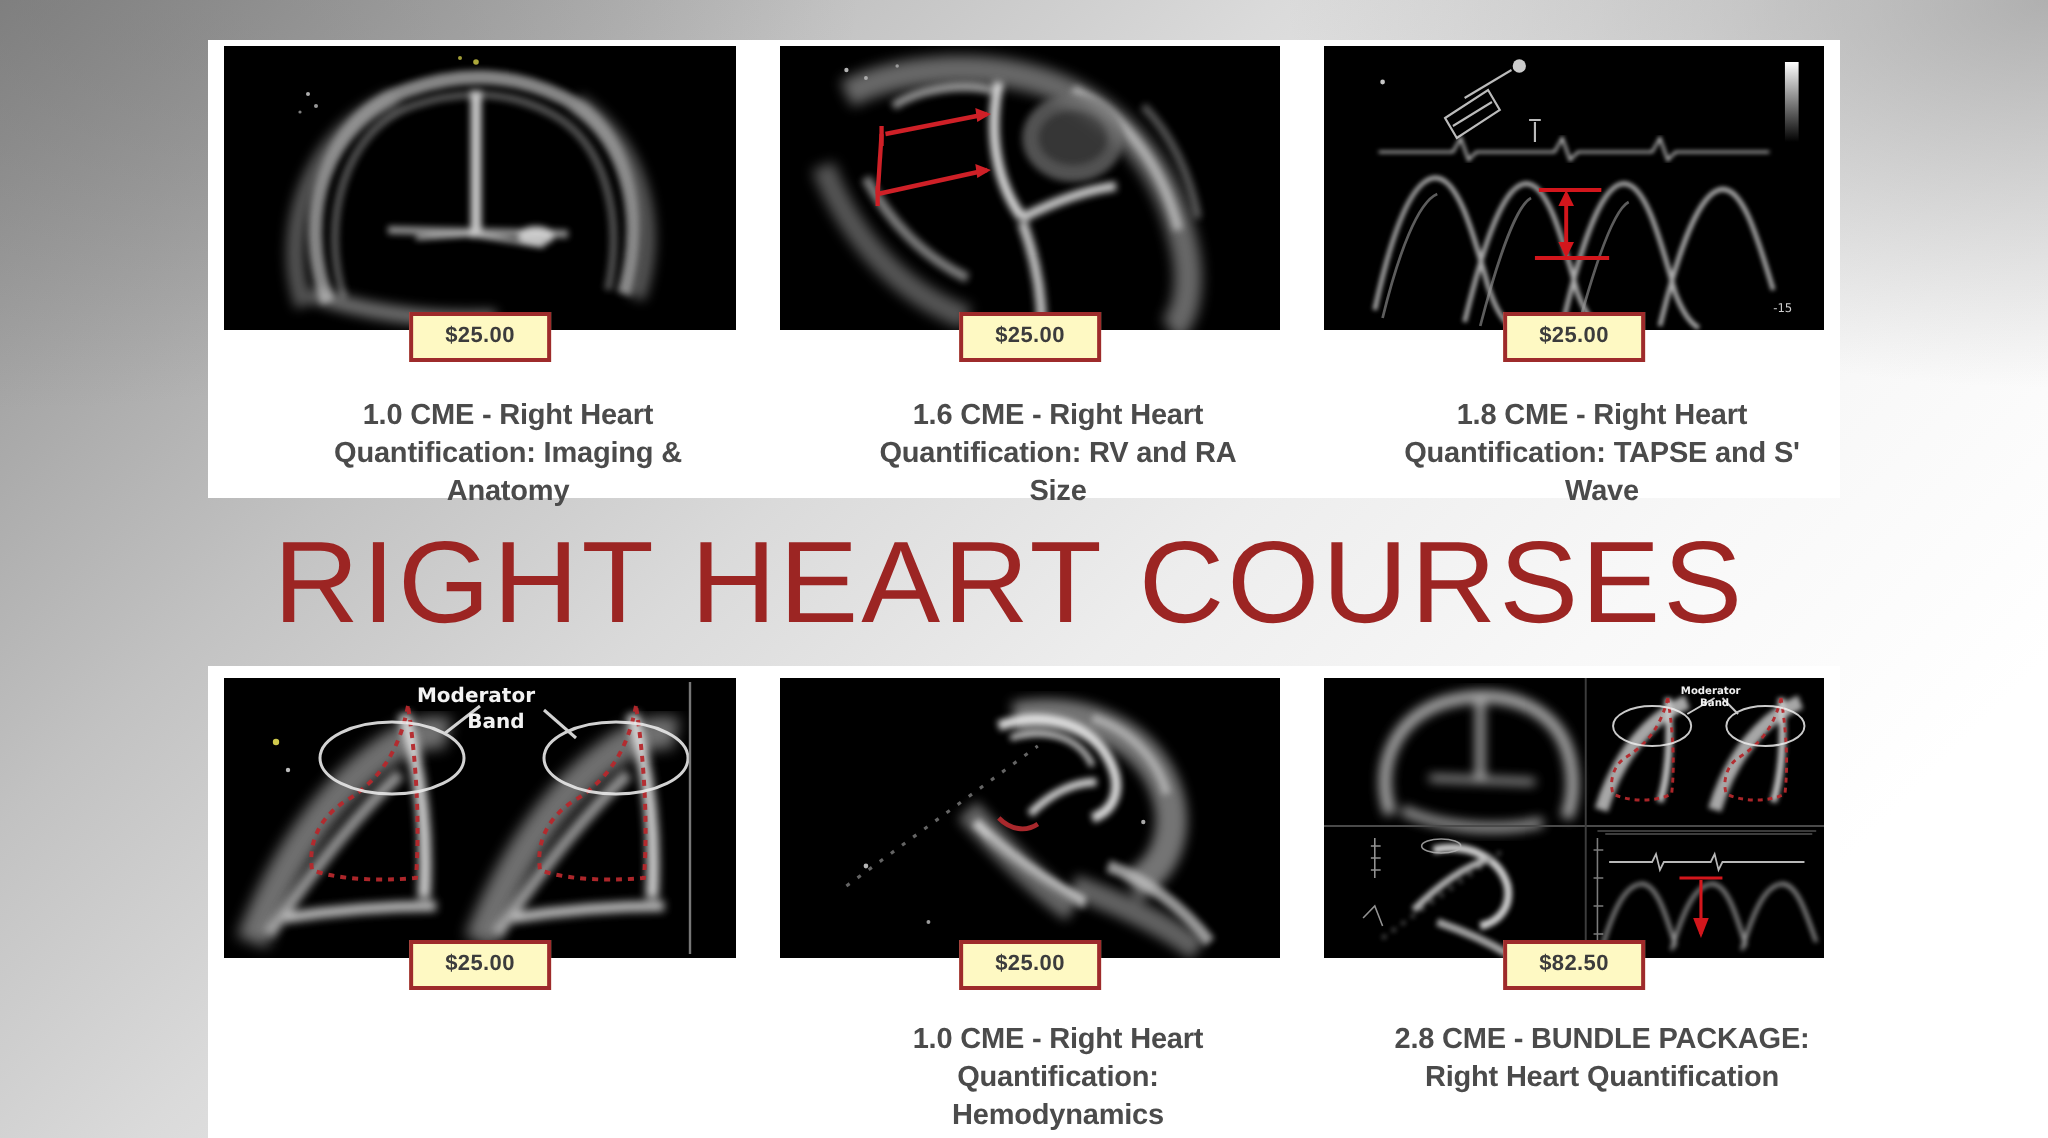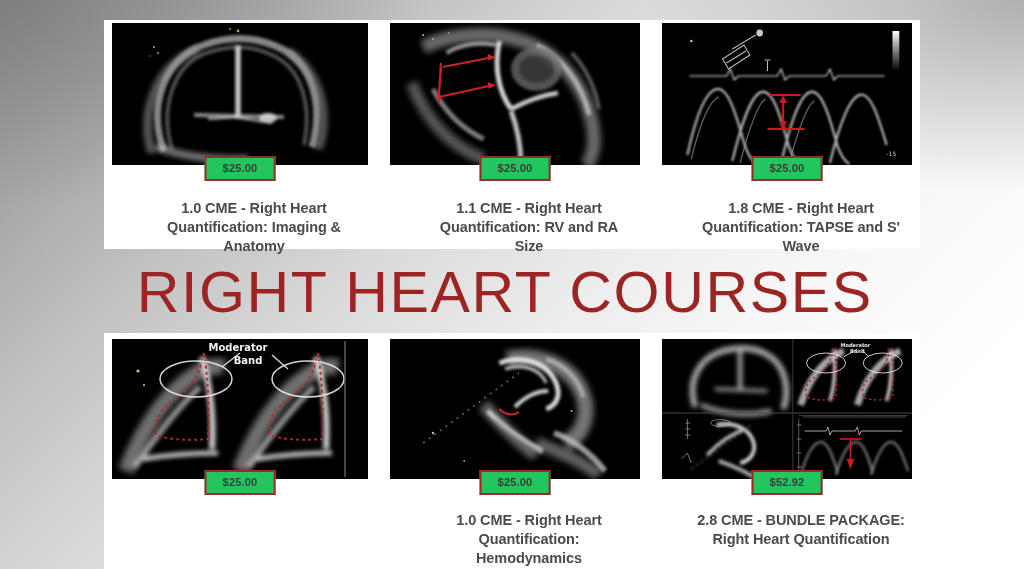--- a/index.html
+++ b/index.html
@@ -74,21 +74,21 @@
     overflow: hidden;
   }
   .row.bottom .thumb { height: 140px; }
 
   
   .price {
     position: absolute;
     left: 50%;
     transform: translateX(-50%);
     bottom: -16px;
-    background: #22c55e;
+    background: #fef9c3;
     border: 2px solid #9e2b2b;
     color: #3c3c3c;
     font-size: 11px;
     font-weight: bold;
     letter-spacing: .2px;
     padding: 5px 16px 5px 16px;
     white-space: nowrap;
     z-index: 5;
     line-height: 1;
   }
@@ -232,21 +232,21 @@
               <g opacity=".85">
                 <circle cx="34" cy="12" r="1.1" fill="#d0d0d0"></circle>
                 <circle cx="44" cy="16" r="1" fill="#bbb"></circle>
                 <circle cx="60" cy="10" r="0.9" fill="#aaa"></circle>
               </g>
             </svg>
           </div>
         </div>
         <div class="price">$25.00</div>
       </div>
-      <div class="card-title">1.1 CME - Right Heart Quantification: RV and RA Size</div>
+      <div class="card-title">1.6 CME - Right Heart Quantification: RV and RA Size</div>
     </div>
 
     <div class="card">
       <div class="thumb-wrap">
         <div class="thumb">
           <div class="echo">
             <svg viewBox="0 0 256 142" preserveAspectRatio="none">
               <defs>
                 <linearGradient id="greybar" x1="0" y1="0" x2="0" y2="1">
                   <stop offset="0%" stop-color="#ffffff"></stop>
@@ -478,20 +478,20 @@
                 <path d="M189 120 L193 130 L197 120" fill="#d3161c" stroke="none"></path>
               </g>
               <g stroke="#9a9a9a" stroke-width=".8" fill="none" opacity=".8">
                 <path d="M140 80 L140 138 M138 86 L143 86 M138 100 L143 100 M138 114 L143 114 M138 128 L143 128"></path>
                 <path d="M144 78 L250 78" stroke-width=".6"></path>
               </g>
               <rect x="140" y="76" width="112" height="1" fill="#3a3a3a"></rect>
             </svg>
           </div>
         </div>
-        <div class="price">$52.92</div>
+        <div class="price">$82.50</div>
       </div>
       <div class="card-title">2.8 CME - BUNDLE PACKAGE: Right Heart Quantification</div>
     </div>
 
   </div>
 
 </div>
 
 </body></html>

